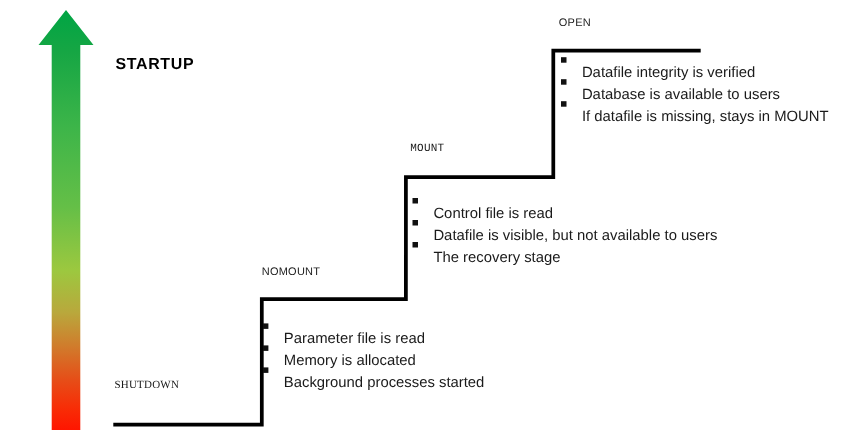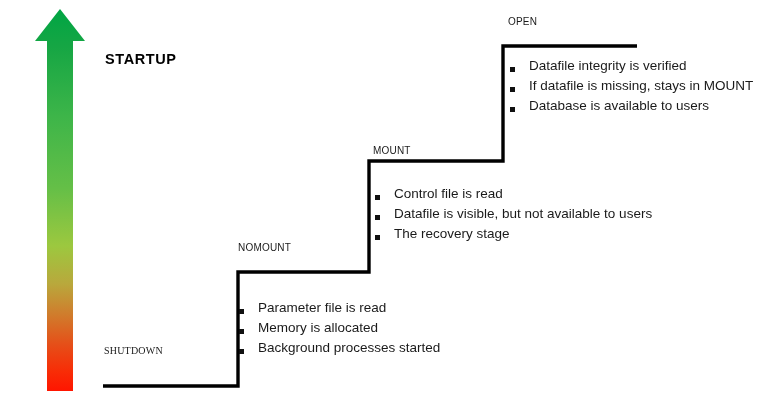--- a/index.html
+++ b/index.html
@@ -46,21 +46,21 @@
     color: #000000;
     white-space: nowrap;
     letter-spacing: 0.6px;
   }
 
   .bullet-block {
     position: absolute;
   }
   .bullet-row {
     display: flex;
-    align-items: flex-end;
+    align-items: flex-start;
     height: 20px;
   }
   .bullet-mark {
     width: 5px;
     height: 5px;
     background: #111111;
     display: inline-block;
     margin-right: 14px;
     position: relative;
     top: -4px;
@@ -100,21 +100,21 @@
   <svg id="stair-svg" viewBox="0 0 775 407" preserveAspectRatio="none">
     <polyline points="103,386 238,386 238,272 369,272 369,161 503,161 503,46 637,46" fill="none" stroke="#000000" stroke-width="3.4" stroke-linecap="butt" stroke-linejoin="miter"></polyline>
   </svg>
 
   <div class="startup-label" style="left:105px; top:30px;margin-top:21px;">STARTUP</div>
 
   <div class="stage-label" style="left:104px; top:345px;font-family:Liberation Serif, serif;">SHUTDOWN</div>
 
   <div class="stage-label" style="left:238px; top:242px;">NOMOUNT</div>
 
-  <div class="stage-label" style="left:373px; top:145px;">MOUNT</div>
+  <div class="stage-label" style="left:373px; top:130px;font-family:Liberation Mono, monospace;">MOUNT</div>
 
   <div class="stage-label" style="left:508px; top:16px;">OPEN</div>
 
   <div class="bullet-block" style="left:375px; top:184px;">
     <div class="bullet-row">
       <span class="bullet-mark"></span>
       <span class="bullet-text">Control file is read</span>
     </div>
     <div class="bullet-row">
       <span class="bullet-mark"></span>
@@ -141,21 +141,21 @@
     </div>
   </div>
 
   <div class="bullet-block" style="left:510px; top:56px;">
     <div class="bullet-row">
       <span class="bullet-mark"></span>
       <span class="bullet-text">Datafile integrity is verified</span>
     </div>
     <div class="bullet-row">
       <span class="bullet-mark"></span>
-      <span class="bullet-text">If datafile is missing, stays in MOUNT</span>
+      <span class="bullet-text">Database is available to users</span>
     </div>
     <div class="bullet-row">
       <span class="bullet-mark"></span>
-      <span class="bullet-text">Database is available to users</span>
+      <span class="bullet-text">If datafile is missing, stays in MOUNT</span>
     </div>
   </div>
 
 </div>
 
 </body></html>

